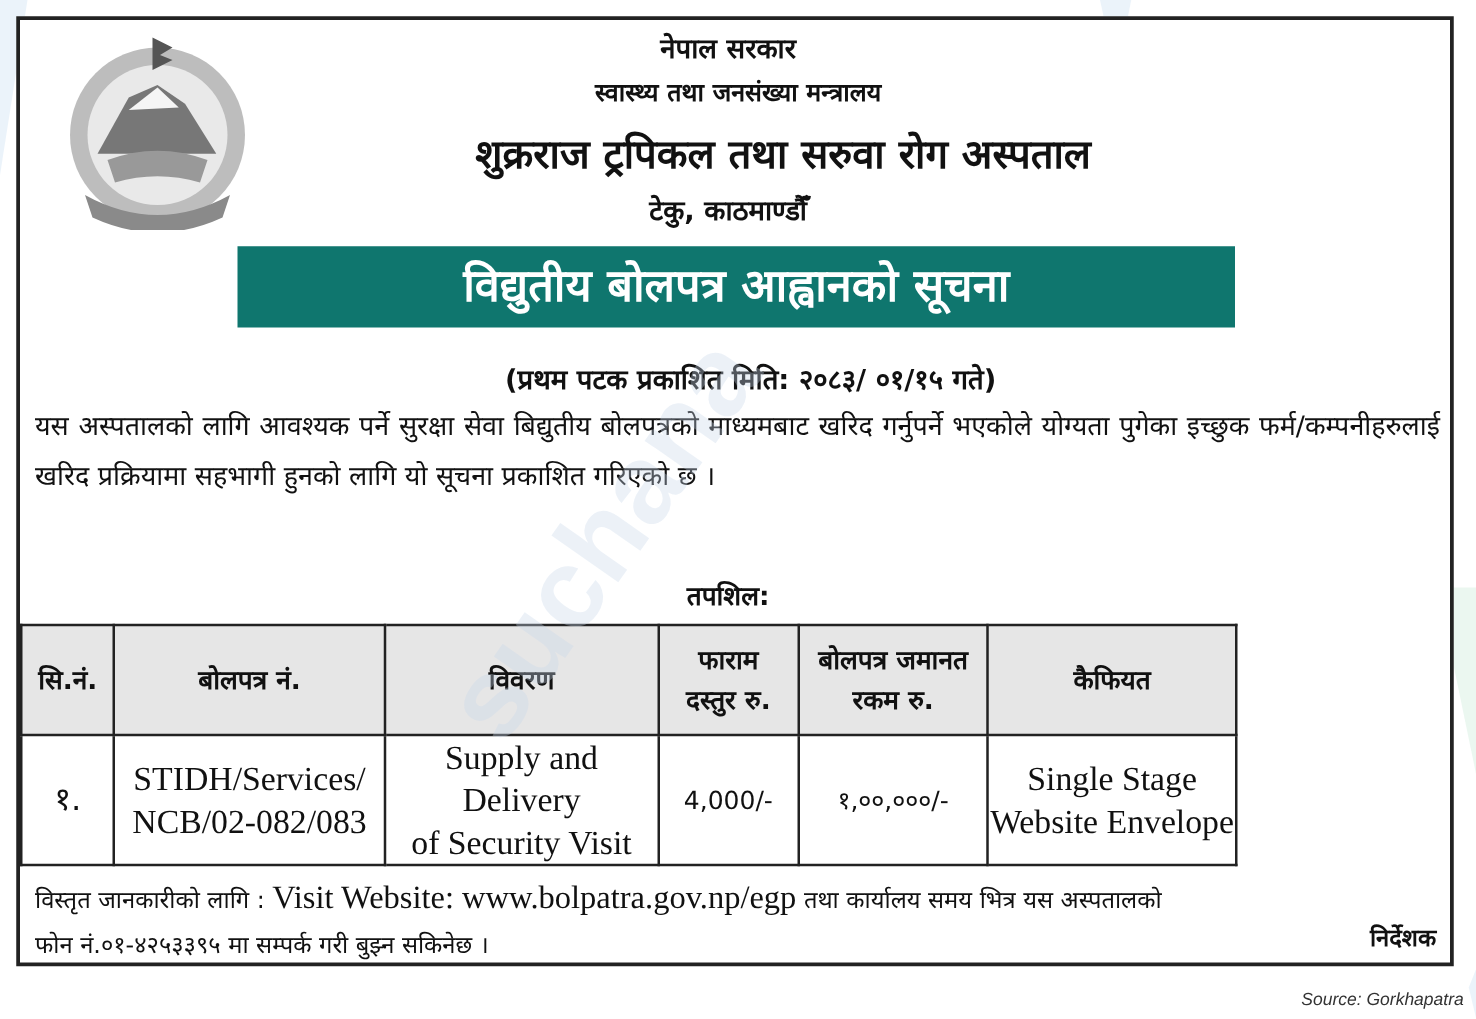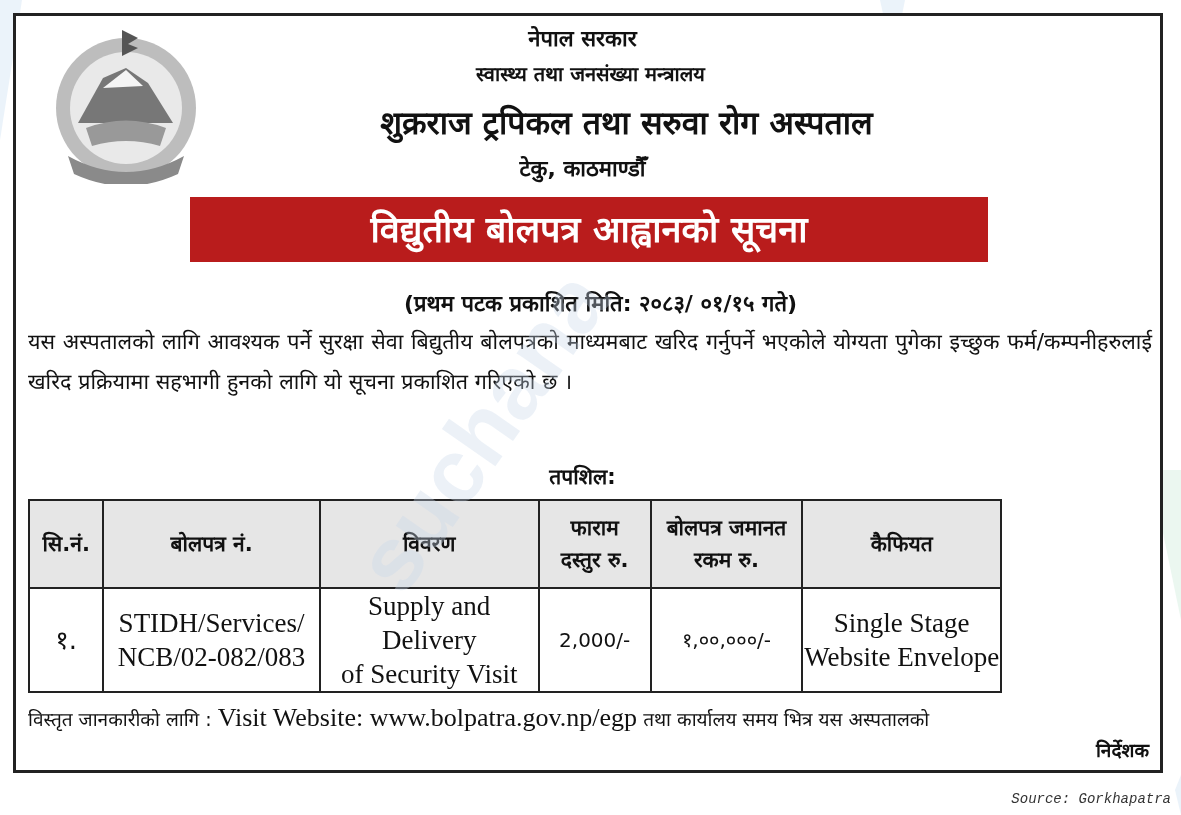--- a/index.html
+++ b/index.html
@@ -13,41 +13,41 @@
   }
   .emblem {
     position:absolute; left:48px; top:28px; width:156px; height:156px;
   }
   .hdr { position:absolute; left:0; width:1181px; text-align:center; font-weight:bold; }
   .h1 { top:22px; font-size:22px; left:-8px; }
   .h2 { top:60px; font-size:20px; left:0px; }
   .h3 { top:100px; font-size:32px; left:0px;padding-left:36px; }
   .h4 { top:152px; font-size:22px; left:-8px; }
   .banner {
-    position:absolute; left:190px; top:197px; width:798px; height:65px; background:#b91c1c;
+    position:absolute; left:190px; top:197px; width:798px; height:65px; background:#0f766e;
     color:#fff; text-align:center; font-size:36px; font-weight:bold; line-height:65px;
   }
   .pubdate { position:absolute; left:0; width:1181px; top:287px; text-align:center; font-size:22px; font-weight:bold; left:10px; }
   .body-text {
     position:absolute; left:28px; top:322px; width:1124px; font-size:21.5px; line-height:40px;
     text-align:justify; text-align-last:left;
   }
   .tapasil { position:absolute; left:0; width:1181px; top:462px; text-align:center; font-size:21px; font-weight:bold; left:-8px; }
   table.tbl {
-    position:absolute; left:28px; top:499px; width:974px; border-collapse:collapse;
+    position:absolute; left:16px; top:499px; width:974px; border-collapse:collapse;
     font-family:"Liberation Serif", serif;
   }
   .tbl td, .tbl th { border:2px solid #222; text-align:center; padding:0; }
   .tbl thead th { background:#e6e6e6; height:86px; font-family:"DejaVu Sans", sans-serif; font-size:21px; font-weight:bold; line-height:32px; }
   .tbl tbody td { height:70px; font-size:27px; line-height:34px; }
   .tbl .dev { font-family:"DejaVu Sans", sans-serif; font-size:20px; }
   .footer-text { position:absolute; left:28px; top:700px; width:1124px; font-size:19px; line-height:36px; }
   .footer-text .en { font-family:"Liberation Serif", serif; font-size:26px; }
   .signature { position:absolute; right:32px; top:737px; font-size:19px; font-weight:bold;font-family:Liberation Serif, serif; }
-  .source { position:absolute; right:10px; top:791px; font-size:14px; font-style:italic; color:#333; font-family:Liberation Mono, monospace;text-align:center; }
+  .source { position:absolute; right:10px; top:791px; font-size:14px; font-style:italic; color:#333; font-family:Liberation Sans, sans-serif;text-align:center; }
   .wm { position:absolute; pointer-events:none; }
 </style>
 </head>
 <body>
 
 <svg class="wm" width="1181" height="815" style="left:0;top:0;">
   <polygon points="0,0 22,0 0,140" fill="#e3eef8" opacity="0.7"></polygon>
   <polygon points="880,0 905,0 893,60" fill="#e3eef8" opacity="0.7"></polygon>
   <polygon points="1150,470 1181,470 1181,620" fill="#e3f4ea" opacity="0.7"></polygon>
   <polygon points="1175,790 1181,775 1181,815" fill="#e3eef8" opacity="0.7"></polygon>
@@ -97,30 +97,31 @@
       <th><span>फाराम</span><br><span>दस्तुर रु.</span></th>
       <th><span>बोलपत्र जमानत</span><br><span>रकम रु.</span></th>
       <th><span>कैफियत</span></th>
     </tr>
   </thead>
   <tbody>
     <tr>
       <td class="dev" style="font-size:26px;">१.</td>
       <td><span>STIDH/Services/</span><br><span>NCB/02-082/083</span></td>
       <td><span>Supply and Delivery</span><br><span>of Security Visit</span></td>
-      <td class="dev">2,000/-</td>
+      <td class="dev">4,000/-</td>
       <td class="dev">१,००,०००/-</td>
       <td><span>Single Stage</span><br><span>Website Envelope</span></td>
     </tr>
   </tbody>
 </table>
 
 <div class="footer-text">
   <span>विस्तृत जानकारीको लागि :</span>
   <span class="en">Visit Website: www.bolpatra.gov.np/egp</span>
   <span>तथा कार्यालय समय भित्र यस अस्पतालको</span><br>
+  <span>फोन नं.०१-४२५३३९५ मा सम्पर्क गरी बुझ्न सकिनेछ ।</span>
 </div>
 
 <div class="signature">निर्देशक</div>
 
 <div class="source">Source: Gorkhapatra</div>
 
 <div class="wm" style="left:300px;top:380px;transform:rotate(-55deg);font-size:90px;font-weight:bold;color:#c9d8ea;opacity:0.35;font-family:'Liberation Sans',sans-serif;">suchana</div>
 
 </body></html>

